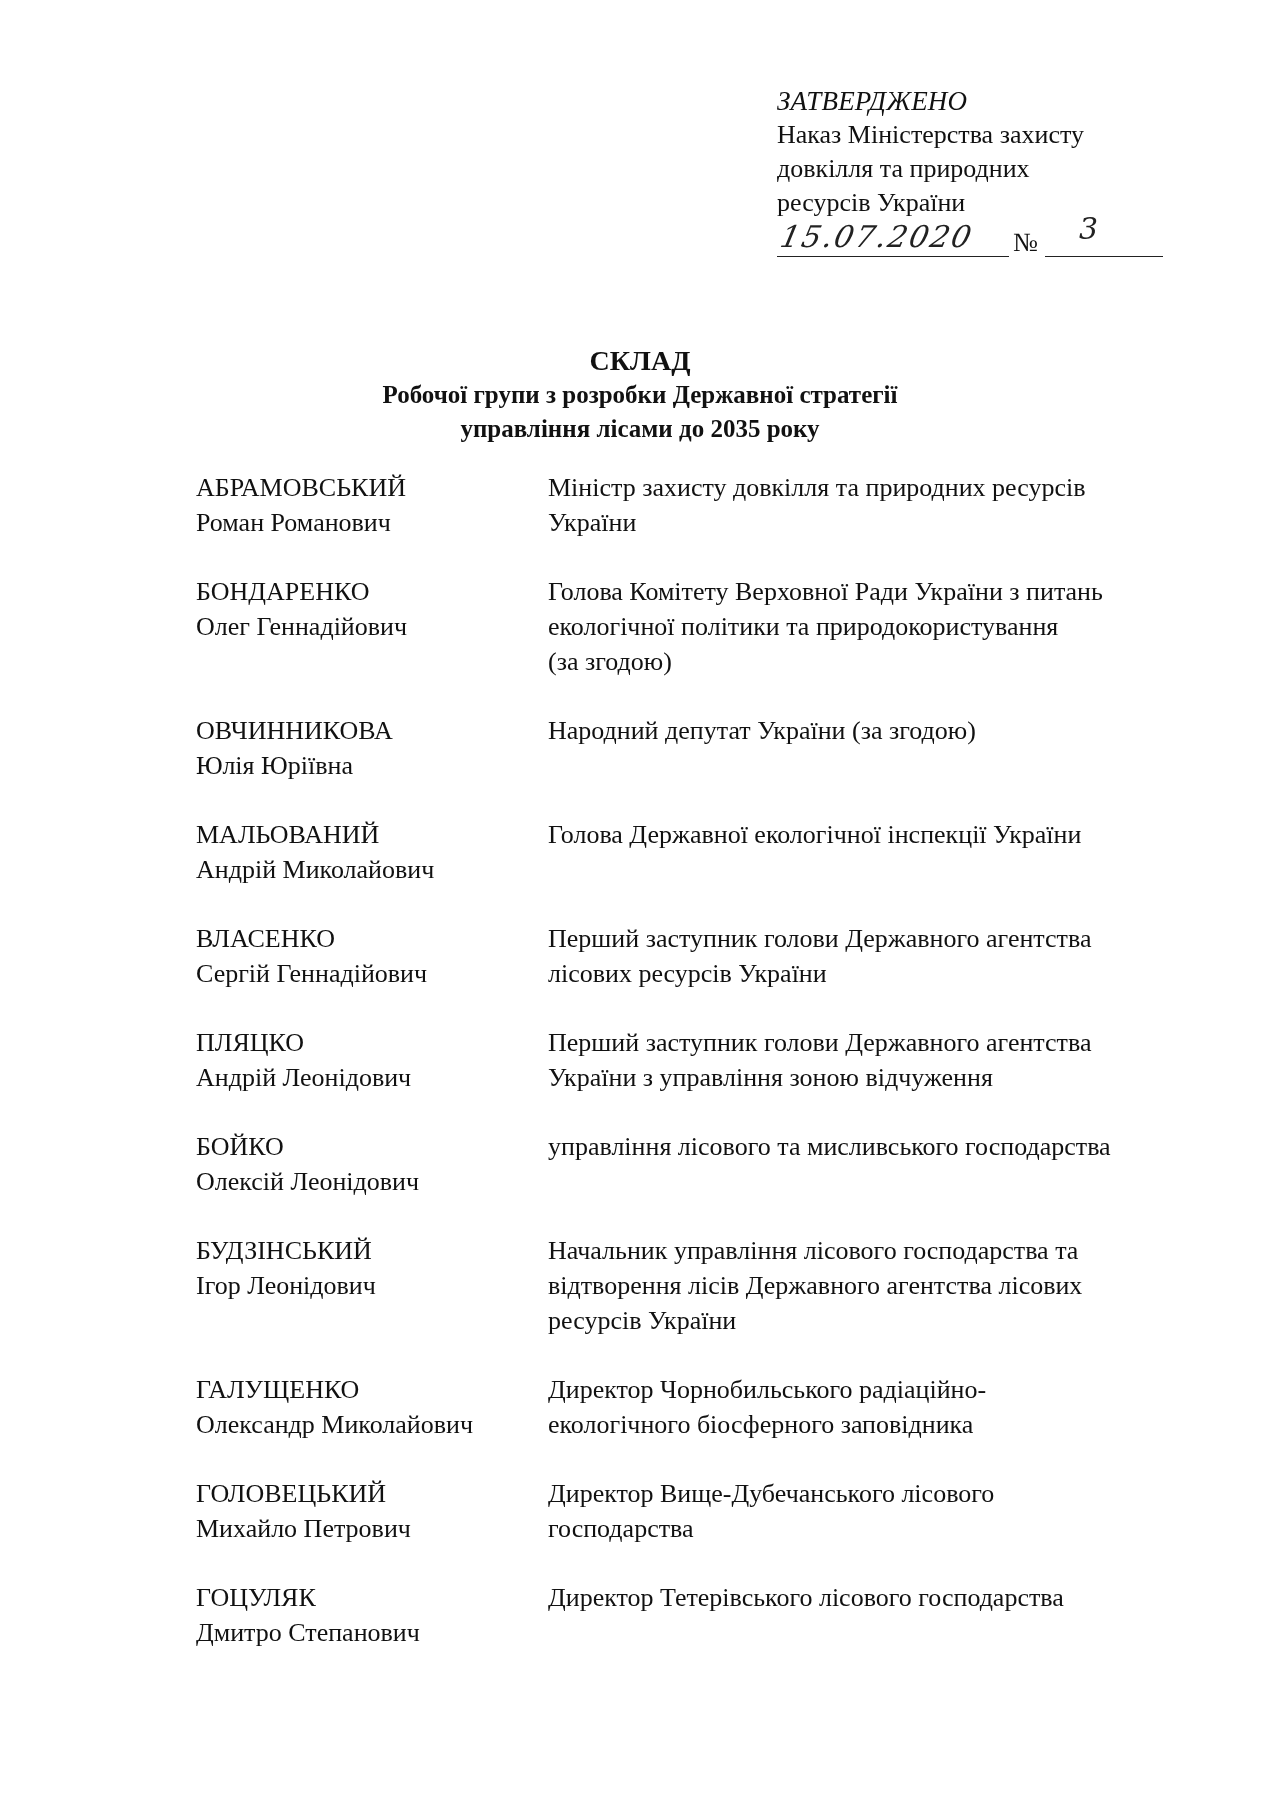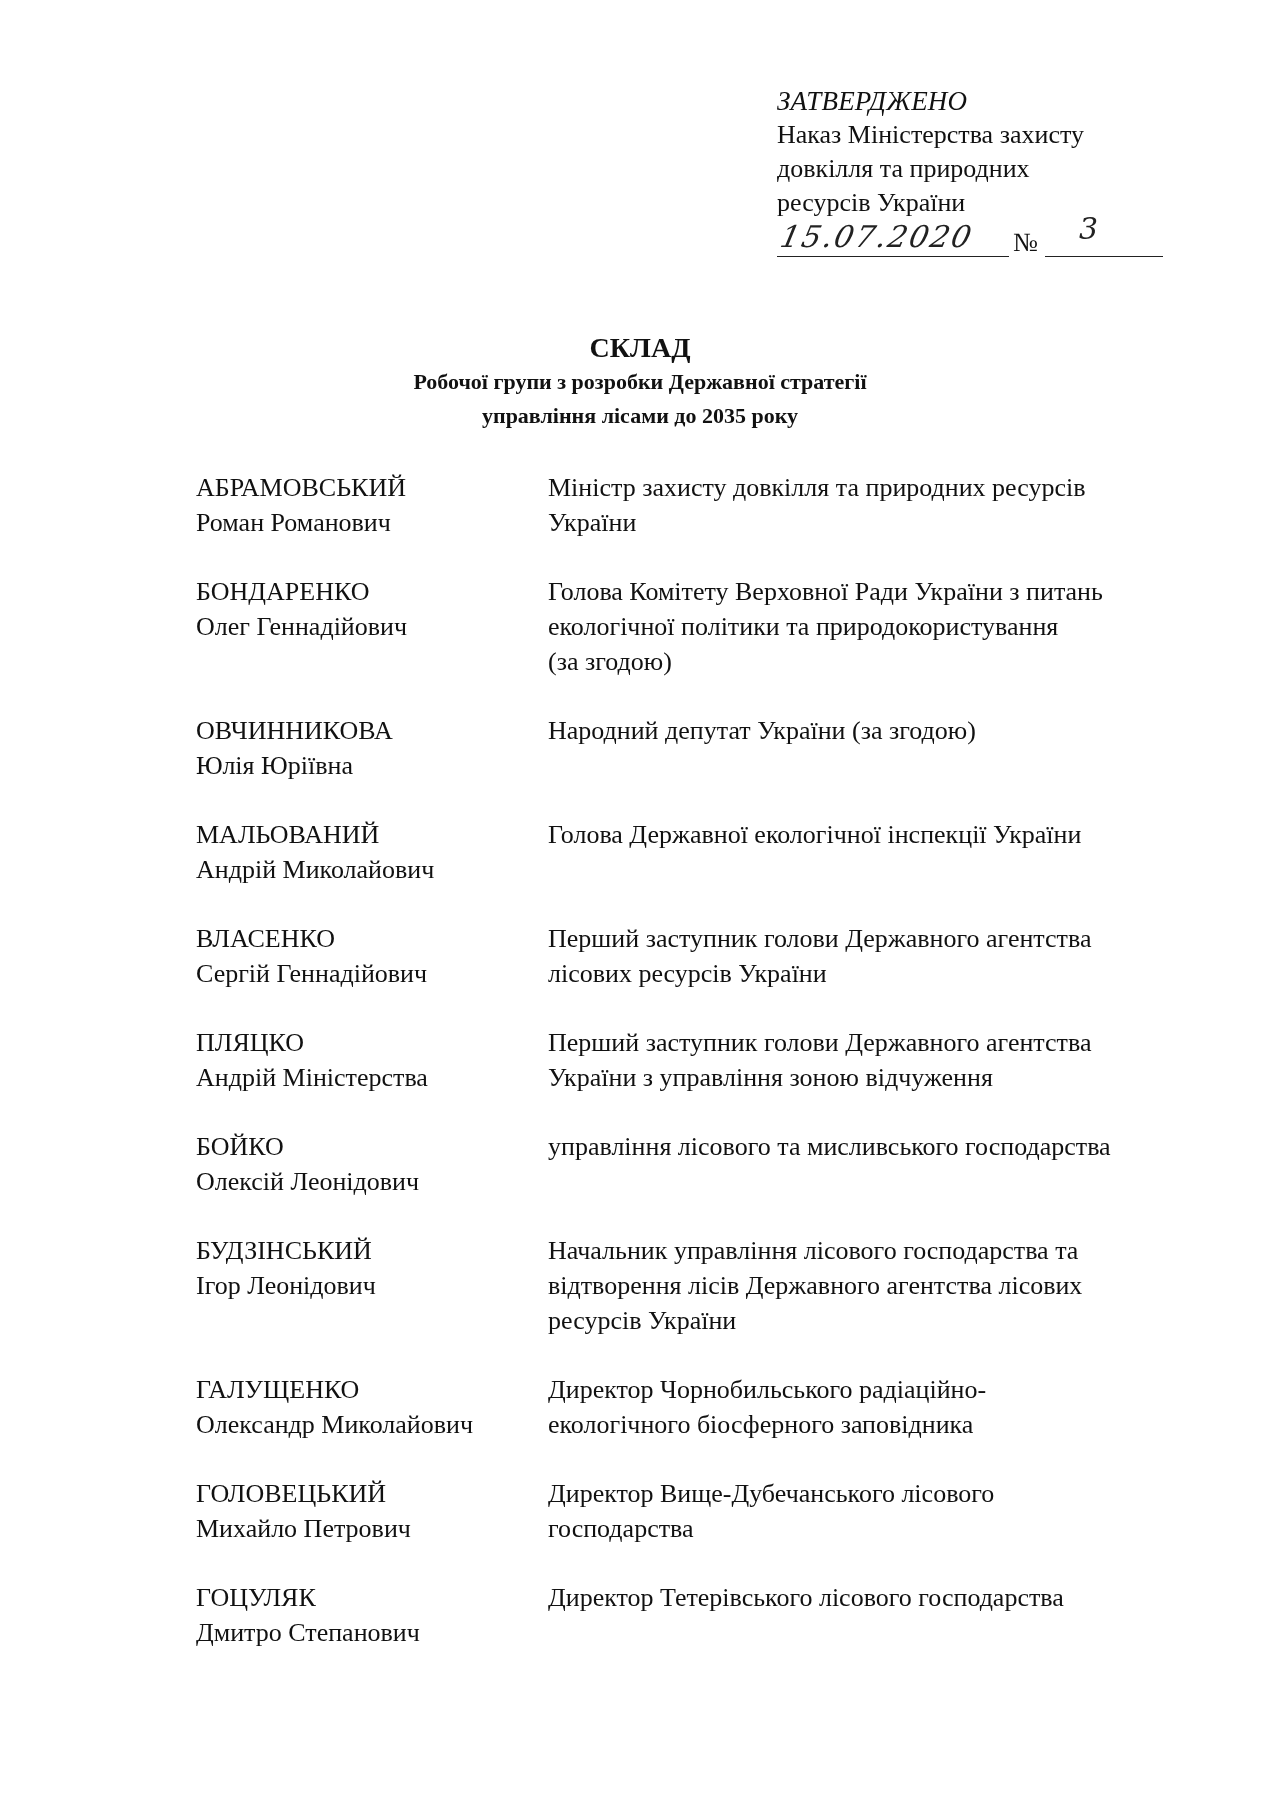--- a/index.html
+++ b/index.html
@@ -8,23 +8,23 @@
   .approval { position: absolute; left: 777px; top: 84px; font-size: 26px; line-height: 34px; }
   .approval .stamp { font-size: 27px; letter-spacing: 0.2px; font-style: italic; }
   .approval .dateline { position: relative; height: 40px; margin-top: 2px; }
   .approval .date { position: absolute; left: 4px; top: -2px; font-family: "DejaVu Serif", serif;
          font-style: italic; font-size: 30px; letter-spacing: 2px; color: #222; transform: skewX(-12deg); }
   .approval .uline1 { position: absolute; left: 0; top: 34px; width: 232px; border-top: 1.6px solid #222; }
   .approval .no-label { position: absolute; left: 236px; top: 4px; font-size: 26px; }
   .approval .num { position: absolute; left: 302px; top: -10px; font-family: "DejaVu Serif", serif;
          font-style: italic; font-size: 30px; color: #222; }
   .approval .uline2 { position: absolute; left: 268px; top: 34px; width: 118px; border-top: 1.6px solid #222; }
-  .title { position: absolute; left: 0; width: 1280px; top: 331px; text-align: center; font-weight: bold; }
+  .title { position: absolute; left: 0; width: 1280px; top: 344px; text-align: center; font-weight: bold; }
   .title .t1 { font-size: 28px; line-height: 34px; }
-  .title .t2 { font-size: 22px; line-height: 34px; }
+  .title .t2 { font-size: 25px; line-height: 34px; }
   .members { position: absolute; left: 177px; top: 470px; width: 1030px; font-size: 26px; line-height: 35px; margin-left: 19px; }
   .member { display: flex; margin-bottom: 34px; }
   .member .name { width: 352px; flex: none; }
   .member .role { flex: 1; }
   .member .surname { display: block; }
   .member .given { display: block; }
 </style>
 </head>
 <body>
 
@@ -94,21 +94,21 @@
         <span class="given">Сергій Геннадійович</span>
       </div>
       <div class="role">
         <div>Перший заступник голови Державного агентства</div>
         <div>лісових ресурсів України</div>
       </div>
     </div>
     <div class="member">
       <div class="name">
         <span class="surname">ПЛЯЦКО</span>
-        <span class="given">Андрій Міністерства</span>
+        <span class="given">Андрій Леонідович</span>
       </div>
       <div class="role">
         <div>Перший заступник голови Державного агентства</div>
         <div>України з управління зоною відчуження</div>
       </div>
     </div>
     <div class="member">
       <div class="name">
         <span class="surname">БОЙКО</span>
         <span class="given">Олексій Леонідович</span>

